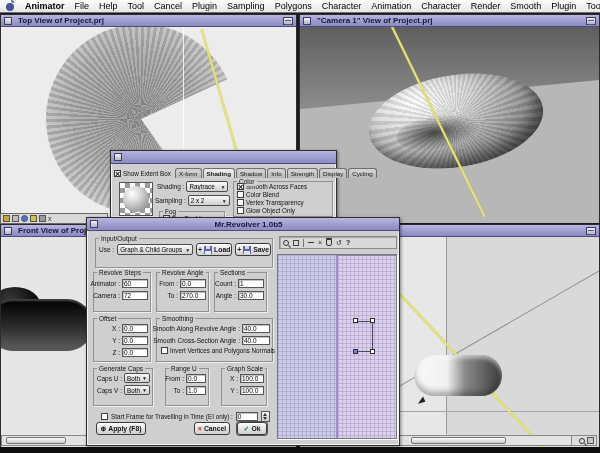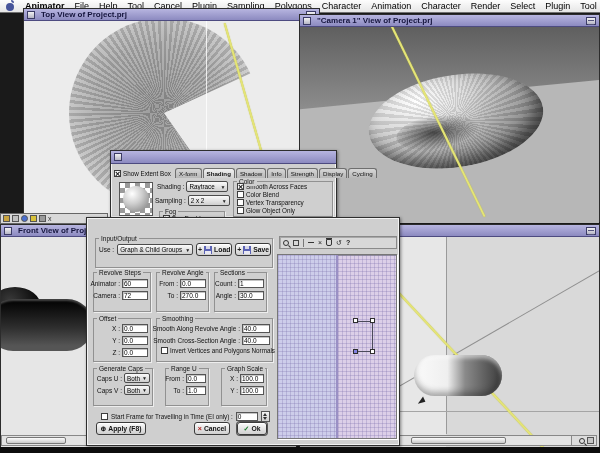--- a/index.html
+++ b/index.html
@@ -163,27 +163,27 @@
     <span class="mi">Help</span>
     <span class="mi">Tool</span>
     <span class="mi">Cancel</span>
     <span class="mi">Plugin</span>
     <span class="mi">Sampling</span>
     <span class="mi">Polygons</span>
     <span class="mi">Character</span>
     <span class="mi">Animation</span>
     <span class="mi">Character</span>
     <span class="mi">Render</span>
-    <span class="mi">Select</span>
+    <span class="mi">Smooth</span>
     <span class="mi">Plugin</span>
     <span class="mi">Tool</span>
     <span class="mi" id="menu-user">alonzovo</span>
   </div>
 
-  <div class="win abs" style="left:0;top:8px;width:297px;height:208px;margin-left:23px;">
+  <div class="win abs" style="left:0;top:14px;width:297px;height:208px;">
     <div class="tbar">
       <span class="cbox"></span>
       <span class="ttxt">Top View of Project.prj</span>
       <span class="collapse"></span>
     </div>
     <div id="tv-content" class="content">
       <div class="fan"></div>
       <div class="abs vline-soft" style="left:182px;top:0;height:196px;"></div>
       <div class="abs yline" style="left:130px;top:95px;width:195px;height:2px;transform:rotate(74deg);transform-origin:center;"></div>
     </div>
@@ -306,20 +306,24 @@
         <span class="cbl">Vertex Transparency</span>
       </span>
       <span style="display:flex;align-items:center;gap:2px;margin:1px 0 0 3px;">
         <span class="cb"></span>
         <span class="cbl">Glow Object Only</span>
       </span>
     </div>
   </div>
 
   <div id="rv" class="dlg abs">
+    <div class="tbar center">
+      <span class="cbox"></span>
+      <span class="ttxt">Mr.Revolver 1.0b5</span>
+    </div>
 
     <div class="grp" style="left:8px;top:20px;width:178px;height:30px;">
       <span class="legend">Input/Output</span>
       <div style="display:flex;align-items:center;gap:3px;margin:4px 0 0 3px;">
         <span class="fl">Use :</span>
         <span class="drop" style="width:76px;">
             <span class="dtxt">Graph &amp; Child Groups</span>
           </span>
         <span class="btn" style="width:36px;height:13px;">
           <span class="plus">+</span>

